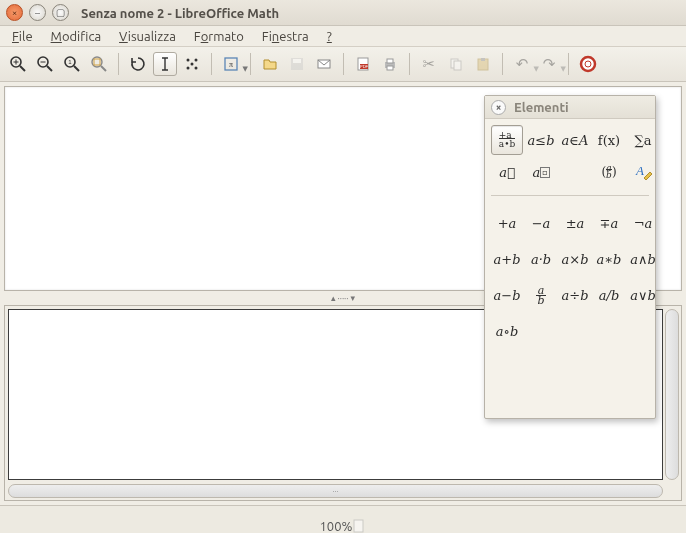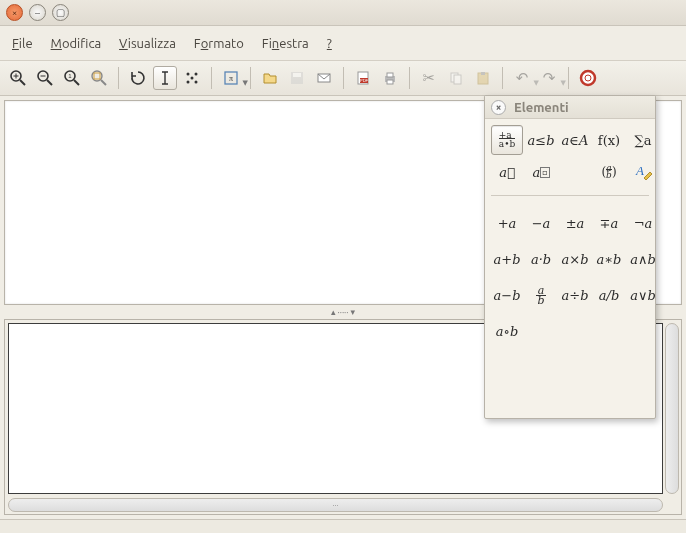--- a/index.html
+++ b/index.html
@@ -27,21 +27,21 @@
     border: 1px solid #8a857b;
     display: inline-flex;
     align-items: center; justify-content: center;
     background: radial-gradient(#fafafa,#d8d4cb);
     font-size: 10px; line-height: 1;
     color: #5a5a5a;
   }
   .wbtn.close { background: radial-gradient(#f79b6a,#e36a3a); border-color:#b84f23; color:#5a2a12;}
   .title-text { font-weight: bold; margin-left: 6px; color:#54504a;}
   .menubar {
-    height: 35px;
+    height: 21px;
     background: #f0ede5;
     border-bottom: 1px solid #d4cfc5;
     display: flex;
     align-items: center;
     padding: 0 4px;
     gap: 2px;
   }
   .menu-item {
     padding: 3px 8px;
     color: #4a4640;
@@ -169,20 +169,21 @@
   .spacer-cell { width:32px; height:30px; }
   svg { display:block; }
 </style>
 </head>
 <body>
 
 <div class="titlebar">
   <span class="wbtn close">×</span>
   <span class="wbtn">–</span>
   <span class="wbtn">▢</span>
+  <span class="title-text">Senza nome 2 - LibreOffice Math</span>
 </div>
 
 <div class="menubar">
   <span class="menu-item"><span class="ul">F</span><span></span>ile</span>
   <span class="menu-item"><span class="ul">M</span>odifica</span>
   <span class="menu-item"><span class="ul">V</span>isualizza</span>
   <span class="menu-item">F<span class="ul">o</span>rmato</span>
   <span class="menu-item">Fi<span class="ul">n</span>estra</span>
   <span class="menu-item"><span class="ul">?</span></span>
 </div>

